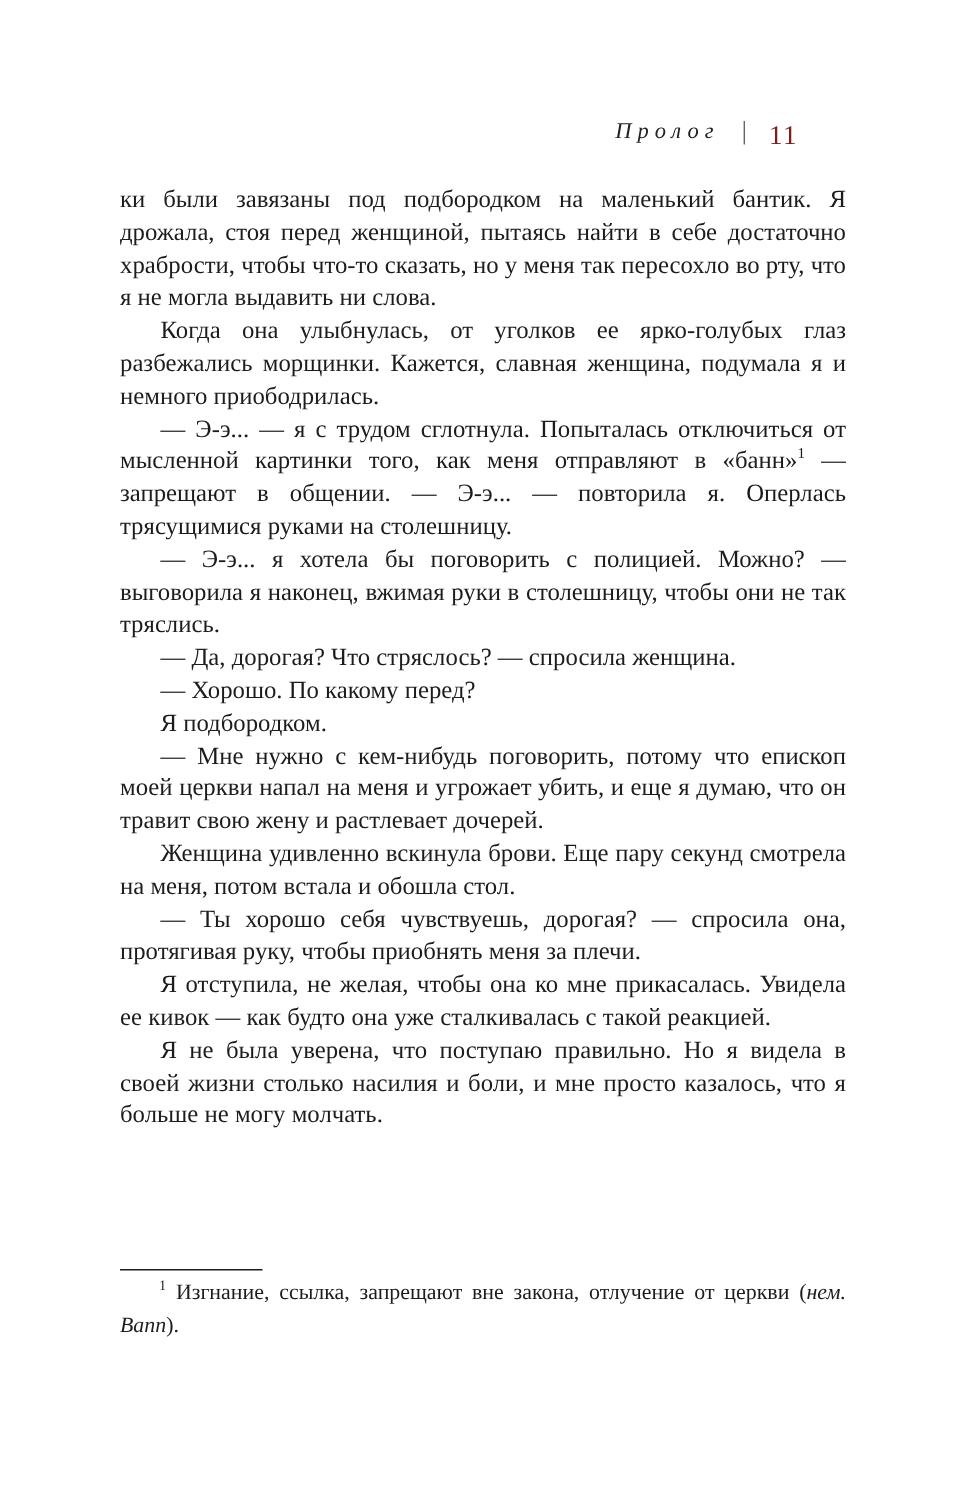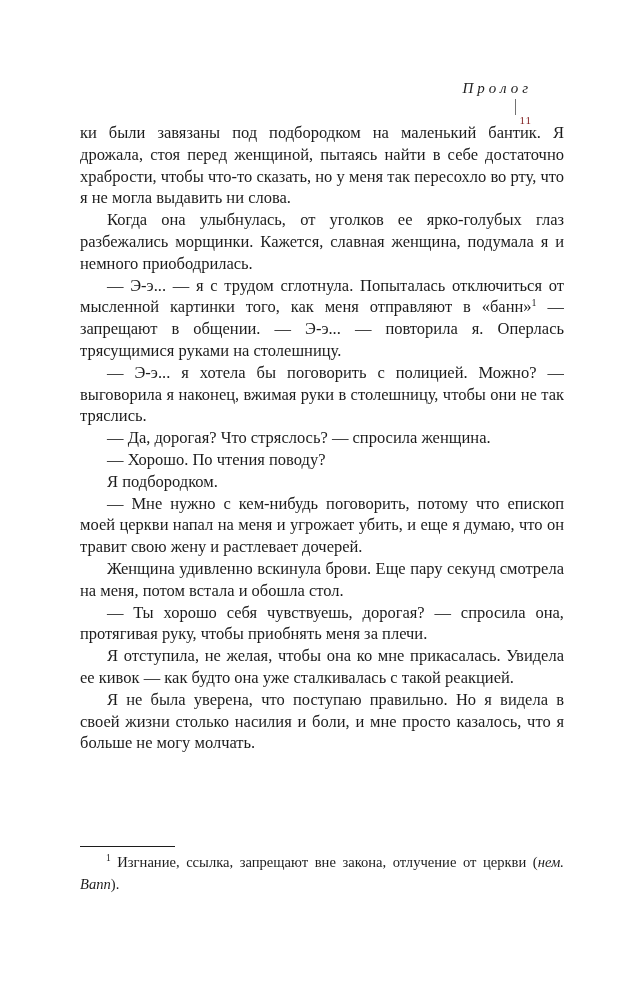--- a/index.html
+++ b/index.html
@@ -16,43 +16,41 @@
     color: #1c1c1c;
     overflow: hidden;
   }
   .header {
     position: absolute;
     top: 80px;
     left: 80px;
     width: 484px;
     display: flex;
     justify-content: flex-end;
-    align-items: flex-end;
+    align-items: flex-start;
     padding-right: 32px;
     box-sizing: border-box;
     font-size: 15px;
-    flex-direction: column;
   }
   .running-title {
     font-style: italic;
     letter-spacing: 4px;
     color: #222;
   }
   .header-sep {
     margin: 0 15px;
     color: #444;
     font-weight: 300;
     display: inline-block;
     transform: scaleY(1.15);
   }
   .page-num {
-    font-size: 11px;
+    font-size: 18px;
     letter-spacing: 1px;
     color: #7f1d1d;
-    margin-left: 36px;
   }
   .body-text {
     position: absolute;
     top: 122px;
     left: 80px;
     width: 484px;
     height: 722px;
     overflow: hidden;
     font-size: 16.5px;
     line-height: 21.8px;
@@ -108,21 +106,21 @@
     <span class="header-sep">|</span>
     <span class="page-num">11</span>
   </div>
 
   <div class="body-text">
     <p class="noindent">ки были завязаны под подбородком на маленький бантик. Я дрожала, стоя перед женщиной, пытаясь найти в себе достаточно храбрости, чтобы что-то сказать, но у меня так пересохло во рту, что я не могла выдавить ни слова.</p>
     <p class="indent">Когда она улыбнулась, от уголков ее ярко-голубых глаз разбежались морщинки. Кажется, славная женщина, подумала я и немного приободрилась.</p>
     <p class="indent"><span>— Э-э... — я с трудом сглотнула. Попыталась отключиться от мысленной картинки того, как меня отправляют в «банн»</span><sup class="fnref">1</sup><span> — запрещают в общении. — Э-э... — повторила я. Оперлась трясущимися руками на столешницу.</span></p>
     <p class="indent">— Э-э... я хотела бы поговорить с полицией. Можно? — выговорила я наконец, вжимая руки в столешницу, чтобы они не так тряслись.</p>
     <p class="indent">— Да, дорогая? Что стряслось? — спросила женщина.</p>
-    <p class="indent">— Хорошо. По чтения поводу?</p>
+    <p class="indent">— Хорошо. По какому перед?</p>
     <p class="indent">Я подбородком.</p>
     <p class="indent">— Мне нужно с кем-нибудь поговорить, потому что епископ моей церкви напал на меня и угрожает убить, и еще я думаю, что он травит свою жену и растлевает дочерей.</p>
     <p class="indent">Женщина удивленно вскинула брови. Еще пару секунд смотрела на меня, потом встала и обошла стол.</p>
     <p class="indent">— Ты хорошо себя чувствуешь, дорогая? — спросила она, протягивая руку, чтобы приобнять меня за плечи.</p>
     <p class="indent">Я отступила, не желая, чтобы она ко мне прикасалась. Увидела ее кивок — как будто она уже сталкивалась с такой реакцией.</p>
     <p class="indent">Я не была уверена, что поступаю правильно. Но я видела в своей жизни столько насилия и боли, и мне просто казалось, что я больше не могу молчать.</p>
   </div>
 
   <div class="footnote">
     <div class="fn-rule"></div>

